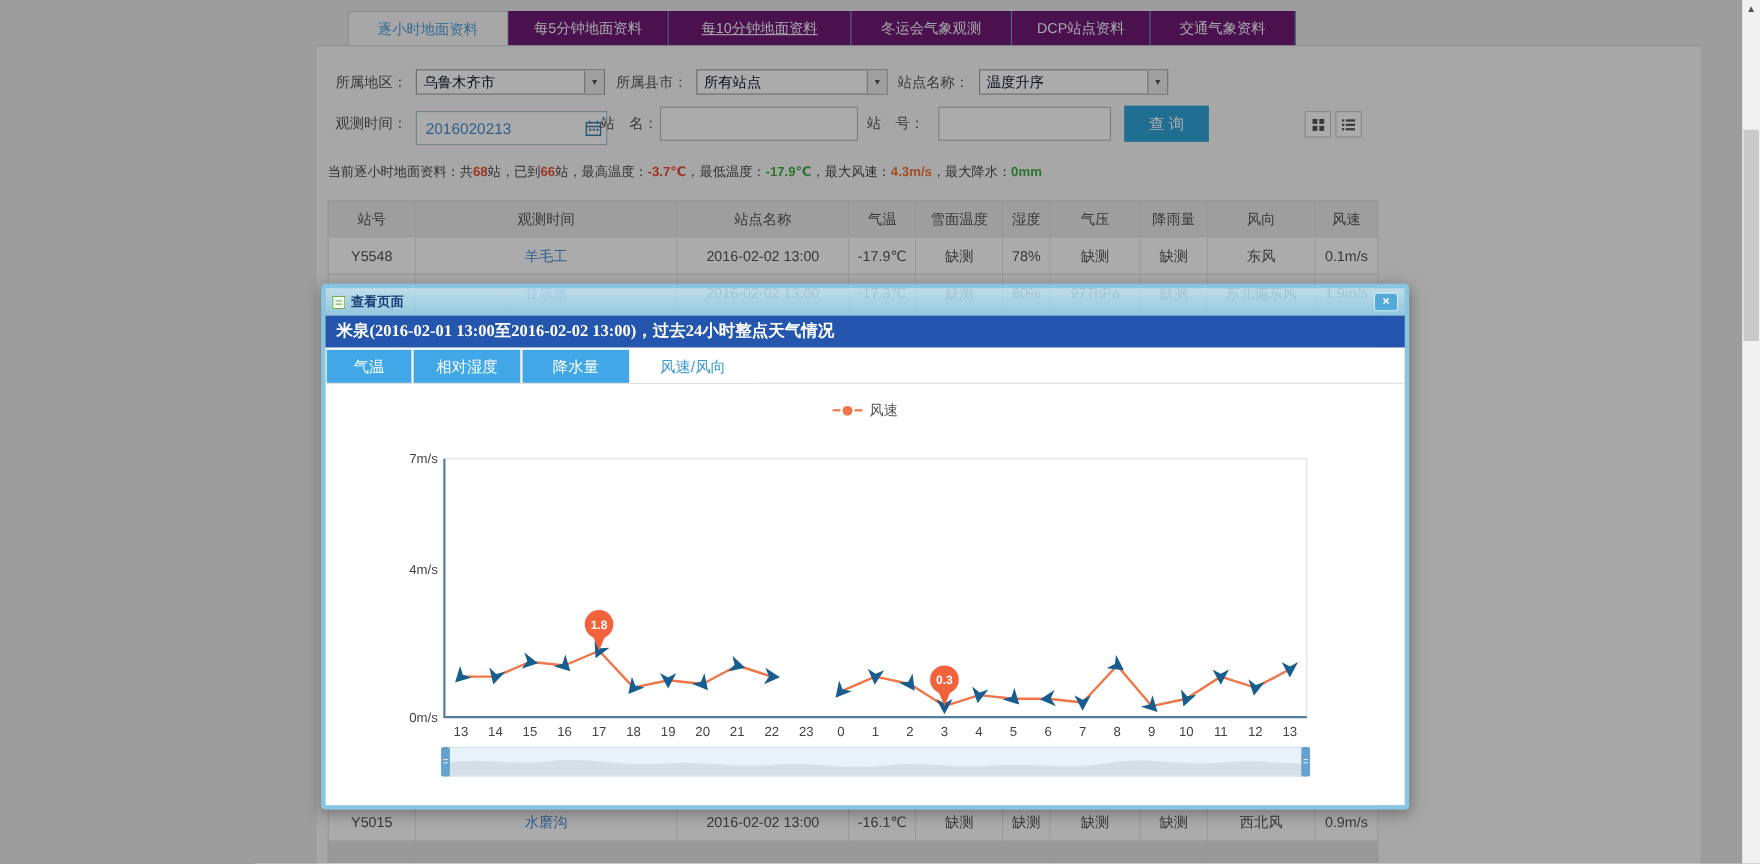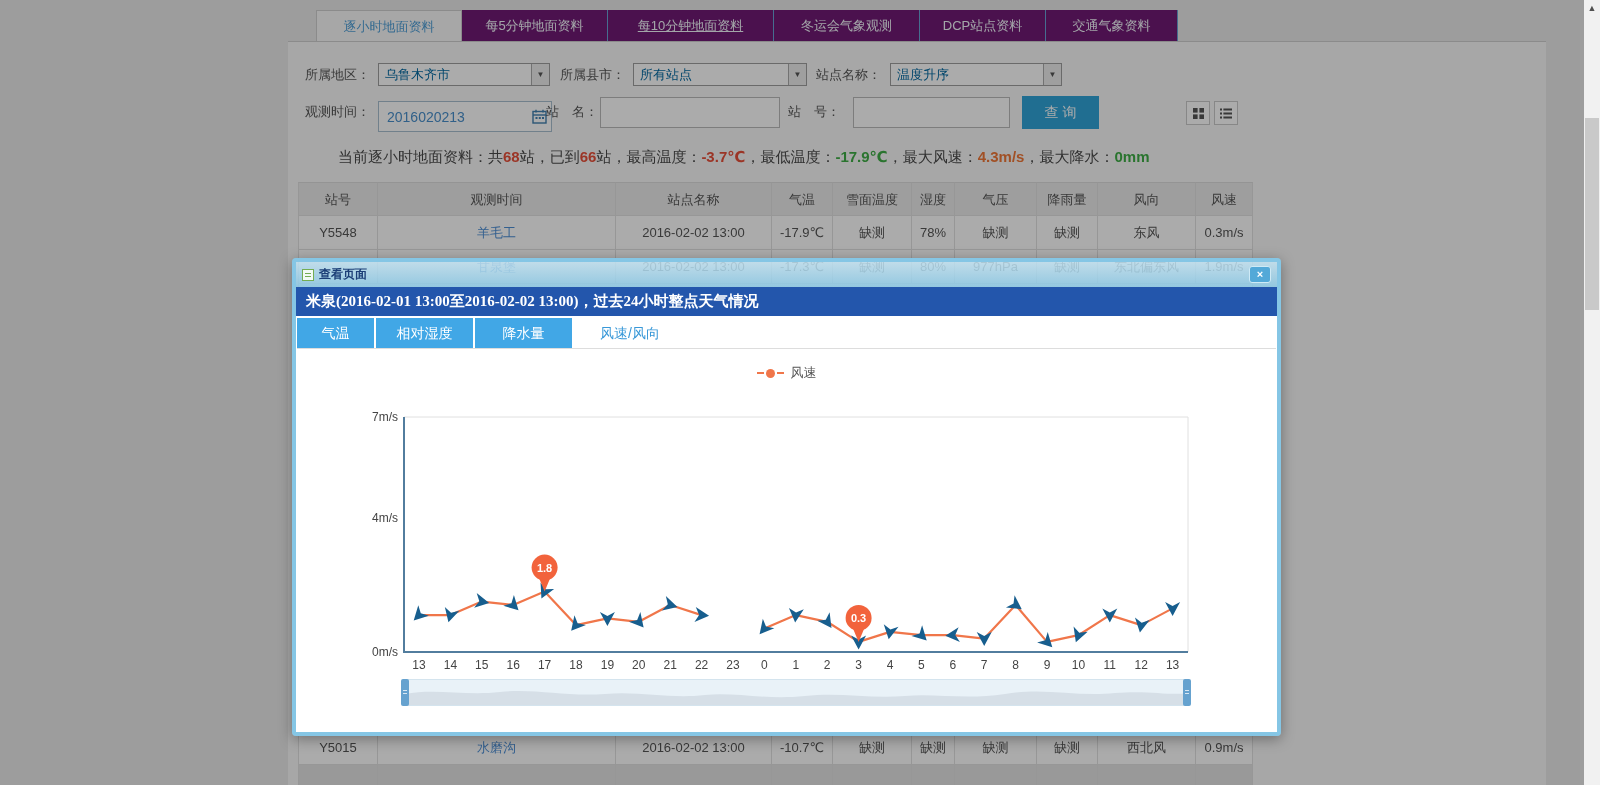--- a/index.html
+++ b/index.html
@@ -7,30 +7,30 @@
   body { background:#eaeaea; font-family:"Liberation Sans","DejaVu Sans",sans-serif; font-size:13px; color:#444; position:relative; }
 
   
   .tabbar { position:absolute; left:288px; top:10px; height:31px; display:flex; z-index:1;padding-left:28px; }
   .main-tab { height:31px; line-height:31px; text-align:center; background:#701a75; color:#f4f8fc; font-size:13px; border-right:1px solid #69a3d6; cursor:pointer; }
   .main-tab.active { background:#fafafa; color:#4e9ed6; border:1px solid #d0d0d0; border-bottom:none; }
   .panel { position:absolute; left:288px; top:41px; width:1258px; height:744px; background:#fafafa; border-top:1px solid #d0d0d0; z-index:0; }
 
   .flabel { position:absolute; height:24px; line-height:24px; color:#555; }
   .select { position:absolute; height:23px; background:#fff; border:1px solid #9e9e9e; display:flex; align-items:center; }
-  .select .sval { flex:1; padding-left:6px; color:#0369a1; font-size:13px; }
+  .select .sval { flex:1; padding-left:6px; color:#0f172a; font-size:13px; }
   .select .sbtn { width:18px; height:100%; border-left:1px solid #aaa; background:#eee; display:flex; align-items:center; justify-content:center; font-size:8px; color:#555; }
   .tinput { position:absolute; height:31px; background:#fff; border:1px solid #bbb; }
   .dateinput { position:absolute; height:31px; background:#fff; border:1px solid #a9bfd0; display:flex; align-items:center; }
   .dateinput .dval { flex:1; padding-left:8px; color:#4a90cc; font-size:14px; }
   .dateinput .cal { width:24px; display:flex; align-items:center; justify-content:center; }
   .querybtn { position:absolute; width:77px; height:33px; background:#30a5d9; color:#fff; border:none; font-size:14px; cursor:pointer; }
   .viewbtn { position:absolute; width:24px; height:24px; background:#fff; border:1px solid #c9c9c9; display:flex; align-items:center; justify-content:center; cursor:pointer; }
 
-  .statusline { position:absolute; left:10px; top:106px; font-size:15px; color:#4a4a4a;margin-left:40px; }
+  .statusline { position:absolute; left:10px; top:106px; font-size:12px; color:#4a4a4a; }
   .statusline b { font-weight:bold; }
   .st-red { color:#e8503a; } .st-green { color:#3fae46; } .st-orange { color:#f07838; }
 
   .wtable { position:absolute; left:10px; top:140px; width:955px; }
   .trow { display:grid; grid-template-columns:80px 238px 156px 61px 79px 43px 82px 61px 98px 57px; }
   .trow > div { height:34px; line-height:34px; text-align:center; font-size:13px; color:#555;
     border-right:1px solid #e2e2e2; border-bottom:1px solid #e2e2e2; overflow:hidden; white-space:nowrap; }
   .trow > div:first-child { border-left:1px solid #e2e2e2; }
   .thead > div { background:#ececec; color:#555; border-top:1px solid #ddd; }
   .tbodyrow > div { background:#fff; }
@@ -169,40 +169,40 @@
       <div class="trow tbodyrow">
         <div>Y5548</div>
         <div><span class="stlink">羊毛工</span></div>
         <div>2016-02-02 13:00</div>
         <div>-17.9℃</div>
         <div>缺测</div>
         <div>78%</div>
         <div>缺测</div>
         <div>缺测</div>
         <div>东风</div>
-        <div>0.3m/s</div>
+        <div>0.1m/s</div>
       </div>
       <div class="trow tbodyrow">
         <div></div>
         <div><span class="stlink">甘泉堡</span></div>
         <div>2016-02-02 13:00</div>
         <div>-17.3℃</div>
         <div>缺测</div>
         <div>80%</div>
         <div>977hPa</div>
         <div>缺测</div>
         <div>东北偏东风</div>
         <div>1.9m/s</div>
       </div>
       <div class="tfiller"></div>
       <div class="trow tbodyrow">
         <div>Y5015</div>
         <div><span class="stlink">水磨沟</span></div>
         <div>2016-02-02 13:00</div>
-        <div>-10.7℃</div>
+        <div>-16.1℃</div>
         <div>缺测</div>
         <div>缺测</div>
         <div>缺测</div>
         <div>缺测</div>
         <div>西北风</div>
         <div>0.9m/s</div>
       </div>
       <div class="trow tbodyrow tpartial">
         <div></div>
         <div></div>

